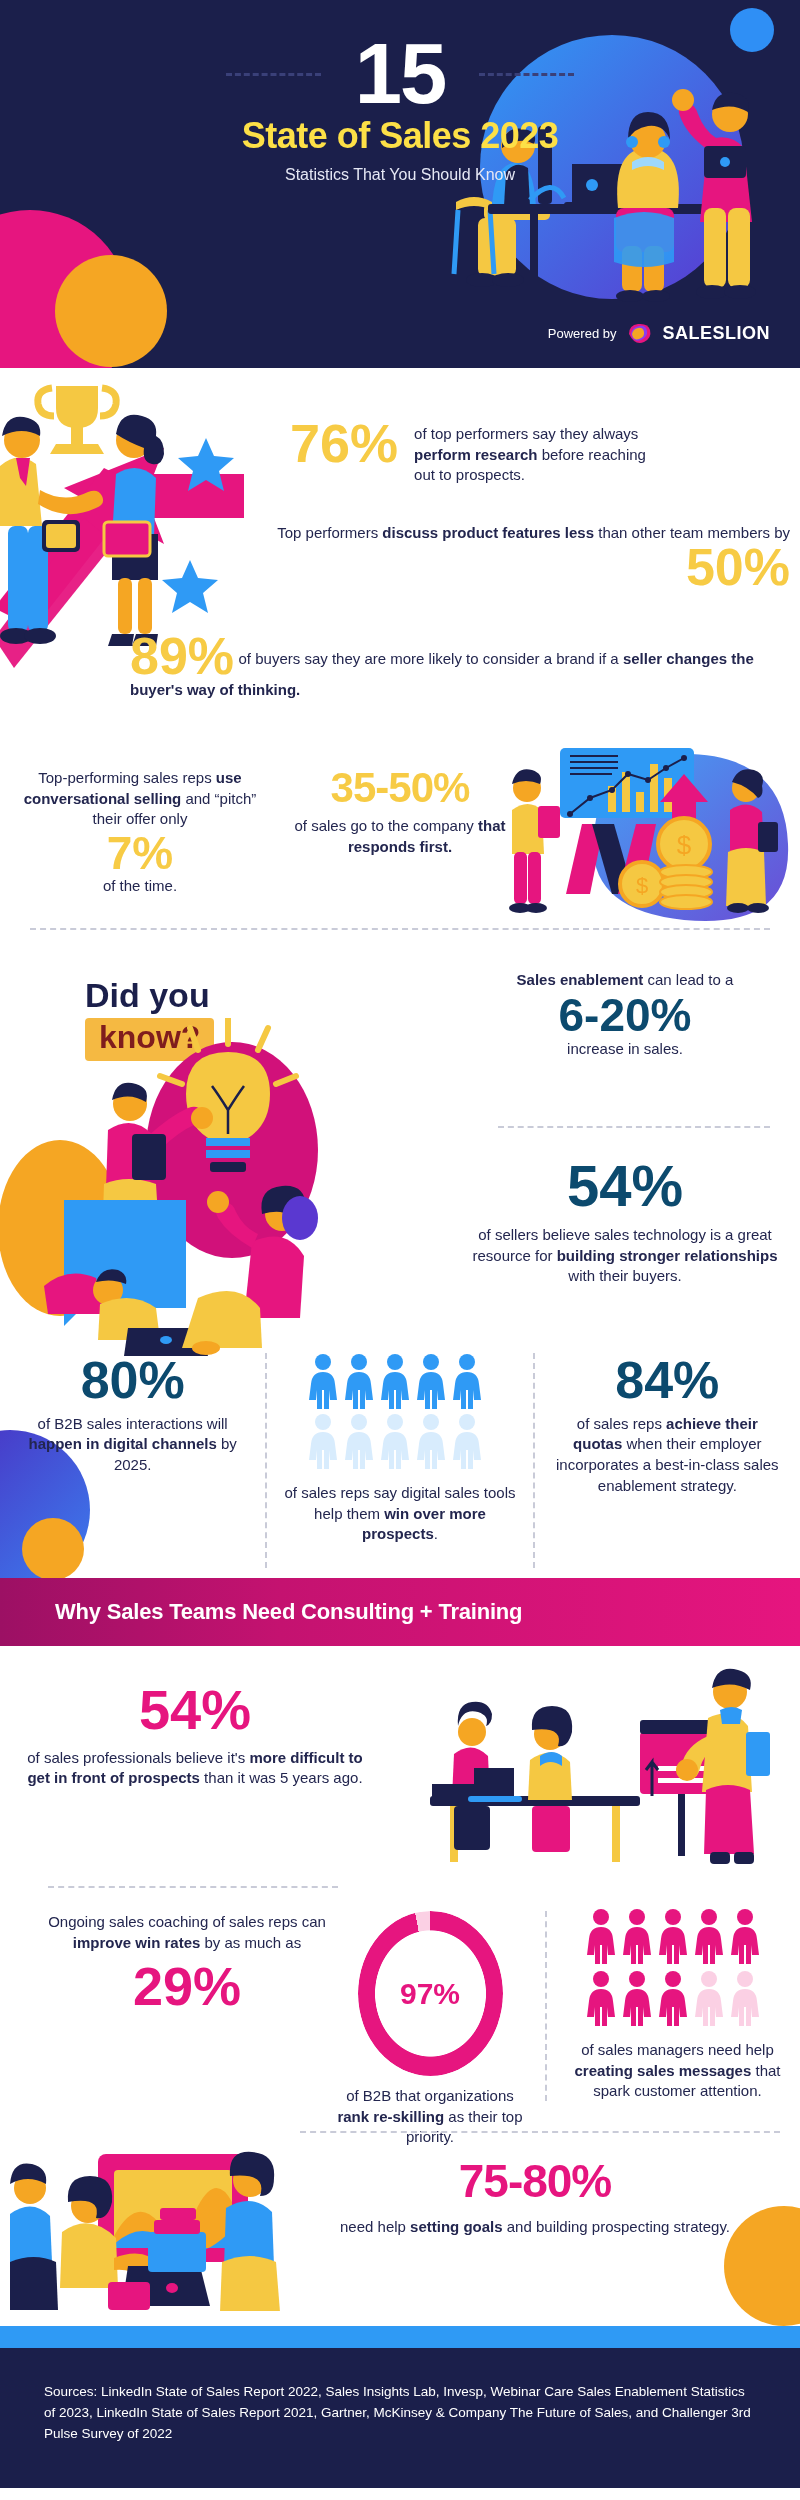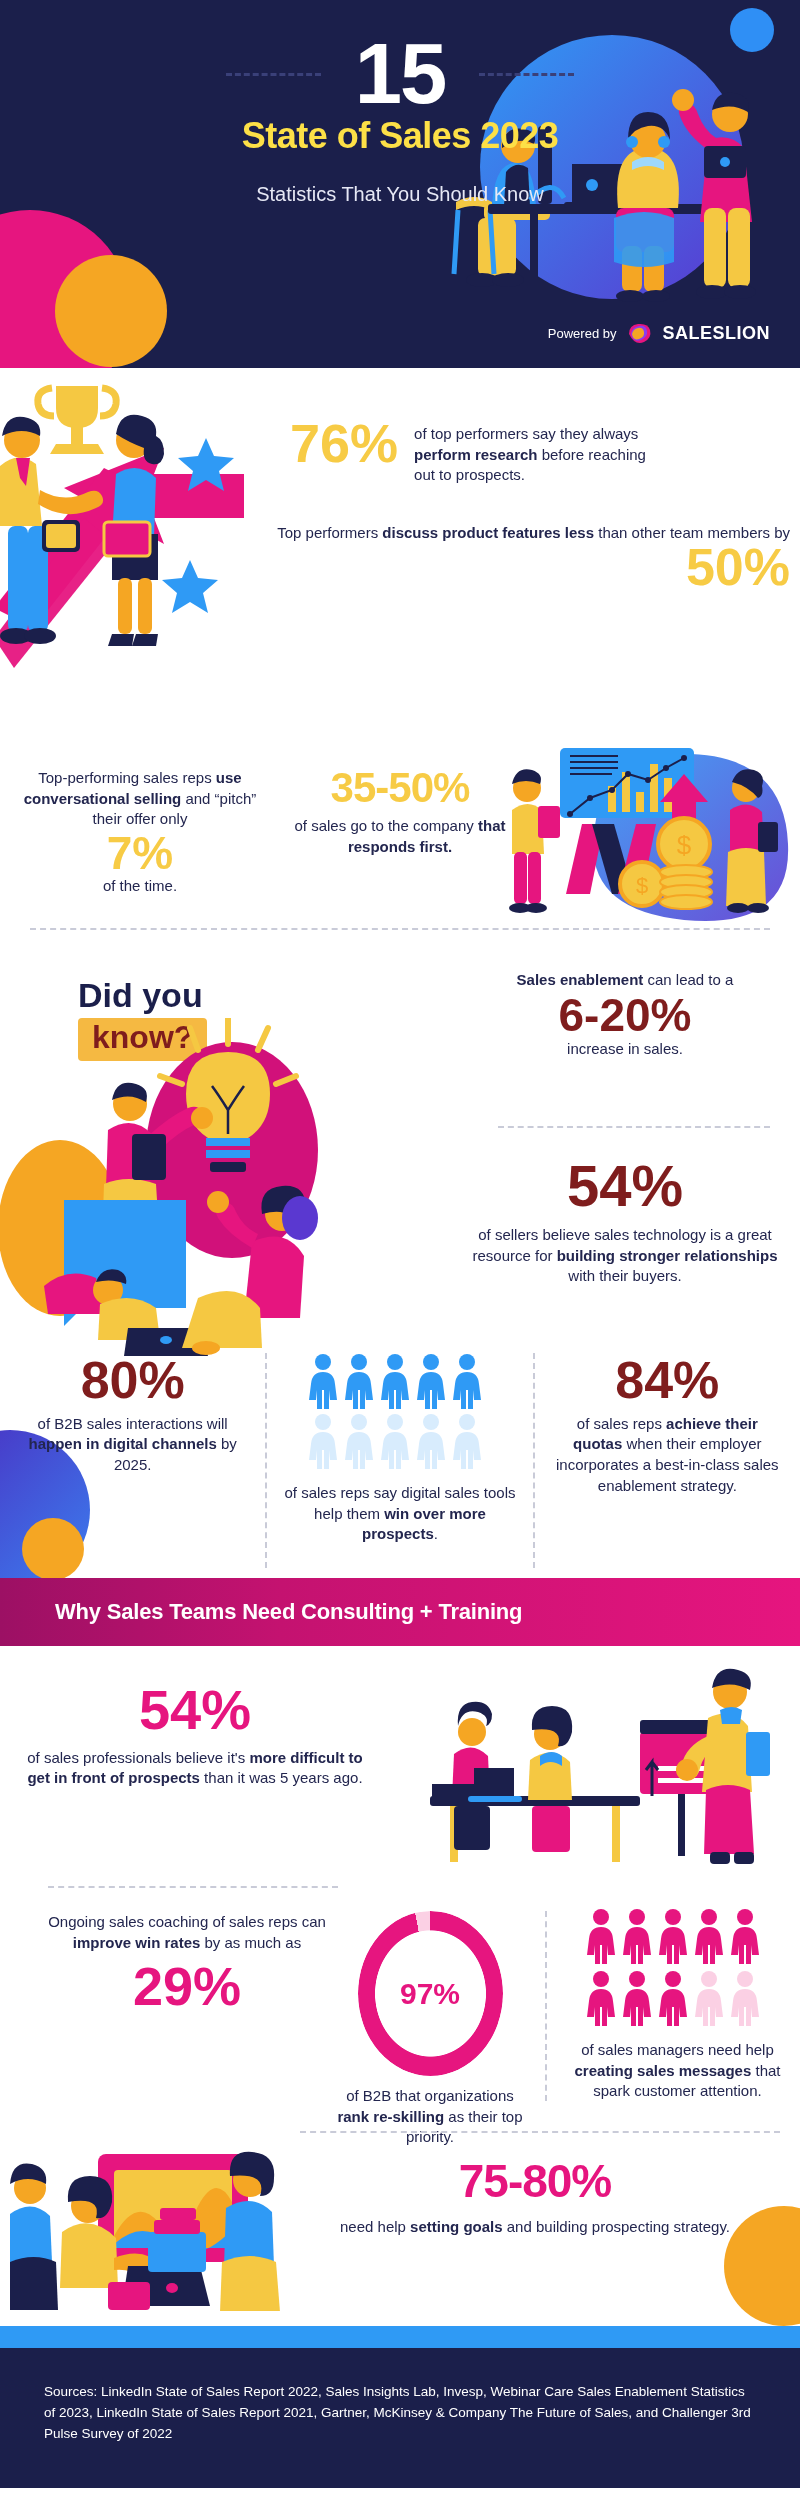--- a/index.html
+++ b/index.html
@@ -48,22 +48,22 @@
   .hero-num {
     font-size: 85px; font-weight: 900; color: #fff;
     letter-spacing: -2px; line-height: .95;
   }
   .hero-title {
     text-align: center;
     font-size: 36px; font-weight: 900; color: #fde047;
     letter-spacing: -0.5px;
   }
   .hero-sub {
-    margin-top: 26px; text-align: center;
-    font-size: 20px; color: #e6e8f5; font-weight: 400;
+    margin-top: 9px; text-align: center;
+    font-size: 16px; color: #e6e8f5; font-weight: 400;
   }
   .powered {
     position: absolute; right: 30px; bottom: 22px; z-index: 6;
     display: flex; align-items: center; gap: 10px;
   }
   .powered-label { color: #fff; font-size: 13px; }
   .powered-brand { color: #fff; font-size: 18px; font-weight: 900; letter-spacing: .5px; }
 
   
   .hero-illus { position: absolute; right: 8px; top: 22px; z-index: 3; }
@@ -80,21 +80,21 @@
     color: #fff; font-size: 22px; font-weight: 900;
     position: relative; z-index: 3; letter-spacing: -0.2px;
   }
   .banner-ticks { display: inline-flex; gap: 9px; margin-right: 24px; z-index: 3; }
   .tick { width: 4px; height: 20px; background: #f5c842; border-radius: 1px; }
   .tick.l { transform: rotate(20deg); }
   .tick.r { transform: rotate(-20deg); }
 
   
   .stat-yellow { color: #f7cb45; font-weight: 900; }
-  .stat-blue   { color: #7f1d1d; font-weight: 900; }
+  .stat-blue   { color: #0c4a6e; font-weight: 900; }
   .stat-pink   { color: #e6157f; font-weight: 900; }
   .body-txt    { color: #23264f; font-size: 15px; line-height: 1.38; }
   .body-txt b  { font-weight: 700; }
   .hr-dash { border: 0; border-top: 2px dashed #c9cbd8; }
   .vr-dash { border-left: 2px dashed #c9cbd8; }
 
   
   .s1 { position: relative; width: 800px; height: 590px; background: #fff; overflow: hidden; }
   .s1-illus-left { position: absolute; left: -6px; top: 10px; }
   .s1-illus-right { position: absolute; right: 6px; top: 380px; }
@@ -104,21 +104,21 @@
   .s1-b2 .n { font-size: 52px; line-height: .9; display: inline-block; vertical-align: -10px; margin-left: 8px; }
   .s1-b3 { position: absolute; left: 130px; top: 265px; width: 660px; }
   .s1-b3 .n { font-size: 52px; line-height: .9; vertical-align: -10px; }
   .s1-b4 { position: absolute; left: 10px; top: 400px; width: 260px; text-align: center; }
   .s1-b4 .n { font-size: 46px; line-height: 1; }
   .s1-b5 { position: absolute; left: 285px; top: 398px; width: 230px; text-align: center; }
   .s1-b5 .n { font-size: 42px; line-height: 1.05; letter-spacing: -1px; }
 
   
   .s2 { position: relative; width: 800px; height: 620px; background: #fff; overflow: hidden; }
-  .didyou { position: absolute; left: 78px; top: 20px; }
+  .didyou { position: absolute; left: 85px; top: 20px; }
   .didyou .l1 { font-size: 34px; font-weight: 900; color: #1b1f4b; line-height: 1; }
   .didyou .l2 {
     display: inline-block; margin-top: 6px; padding: 3px 14px 6px;
     background: #f5b942; color: #7f1d1d; font-size: 32px; font-weight: 900;
     border-radius: 4px; line-height: 1.05;
   }
   .s2-illus { position: absolute; left: 0px; top: 60px; }
   .s2-r1 { position: absolute; left: 460px; top: 12px; width: 330px; text-align: center; }
   .s2-r1 .n { font-size: 46px; line-height: 1.05; }
   .s2-div { position: absolute; left: 498px; top: 168px; width: 272px; }
@@ -367,20 +367,24 @@
     <div class="s1-b1">
       <span class="stat-yellow n">76%</span>
       <p class="body-txt" style="padding-top:6px;max-width:250px"><span>of top performers say they always </span><b>perform research</b><span> before reaching out to prospects.</span></p>
     </div>
 
     <div class="s1-b2">
       <p class="body-txt" style="display:inline"><span>Top performers </span><b>discuss product features less</b><span> than other team members by</span></p>
       <span class="stat-yellow n">50%</span>
     </div>
 
+    <div class="s1-b3">
+      <span class="stat-yellow n">89%</span>
+      <p class="body-txt" style="display:inline"><span>of buyers say they are more likely to consider a brand if a </span><b>seller changes the buyer's way of thinking.</b></p>
+    </div>
 
     <div class="s1-b4">
       <p class="body-txt"><span>Top-performing sales reps </span><b>use conversational selling</b><span> and “pitch” their offer only</span></p>
       <div class="stat-yellow n">7%</div>
       <p class="body-txt">of the time.</p>
     </div>
 
     <div class="s1-b5">
       <div class="stat-yellow n">35-50%</div>
       <p class="body-txt" style="margin-top:6px"><span>of sales go to the company </span><b>that responds first.</b></p>

